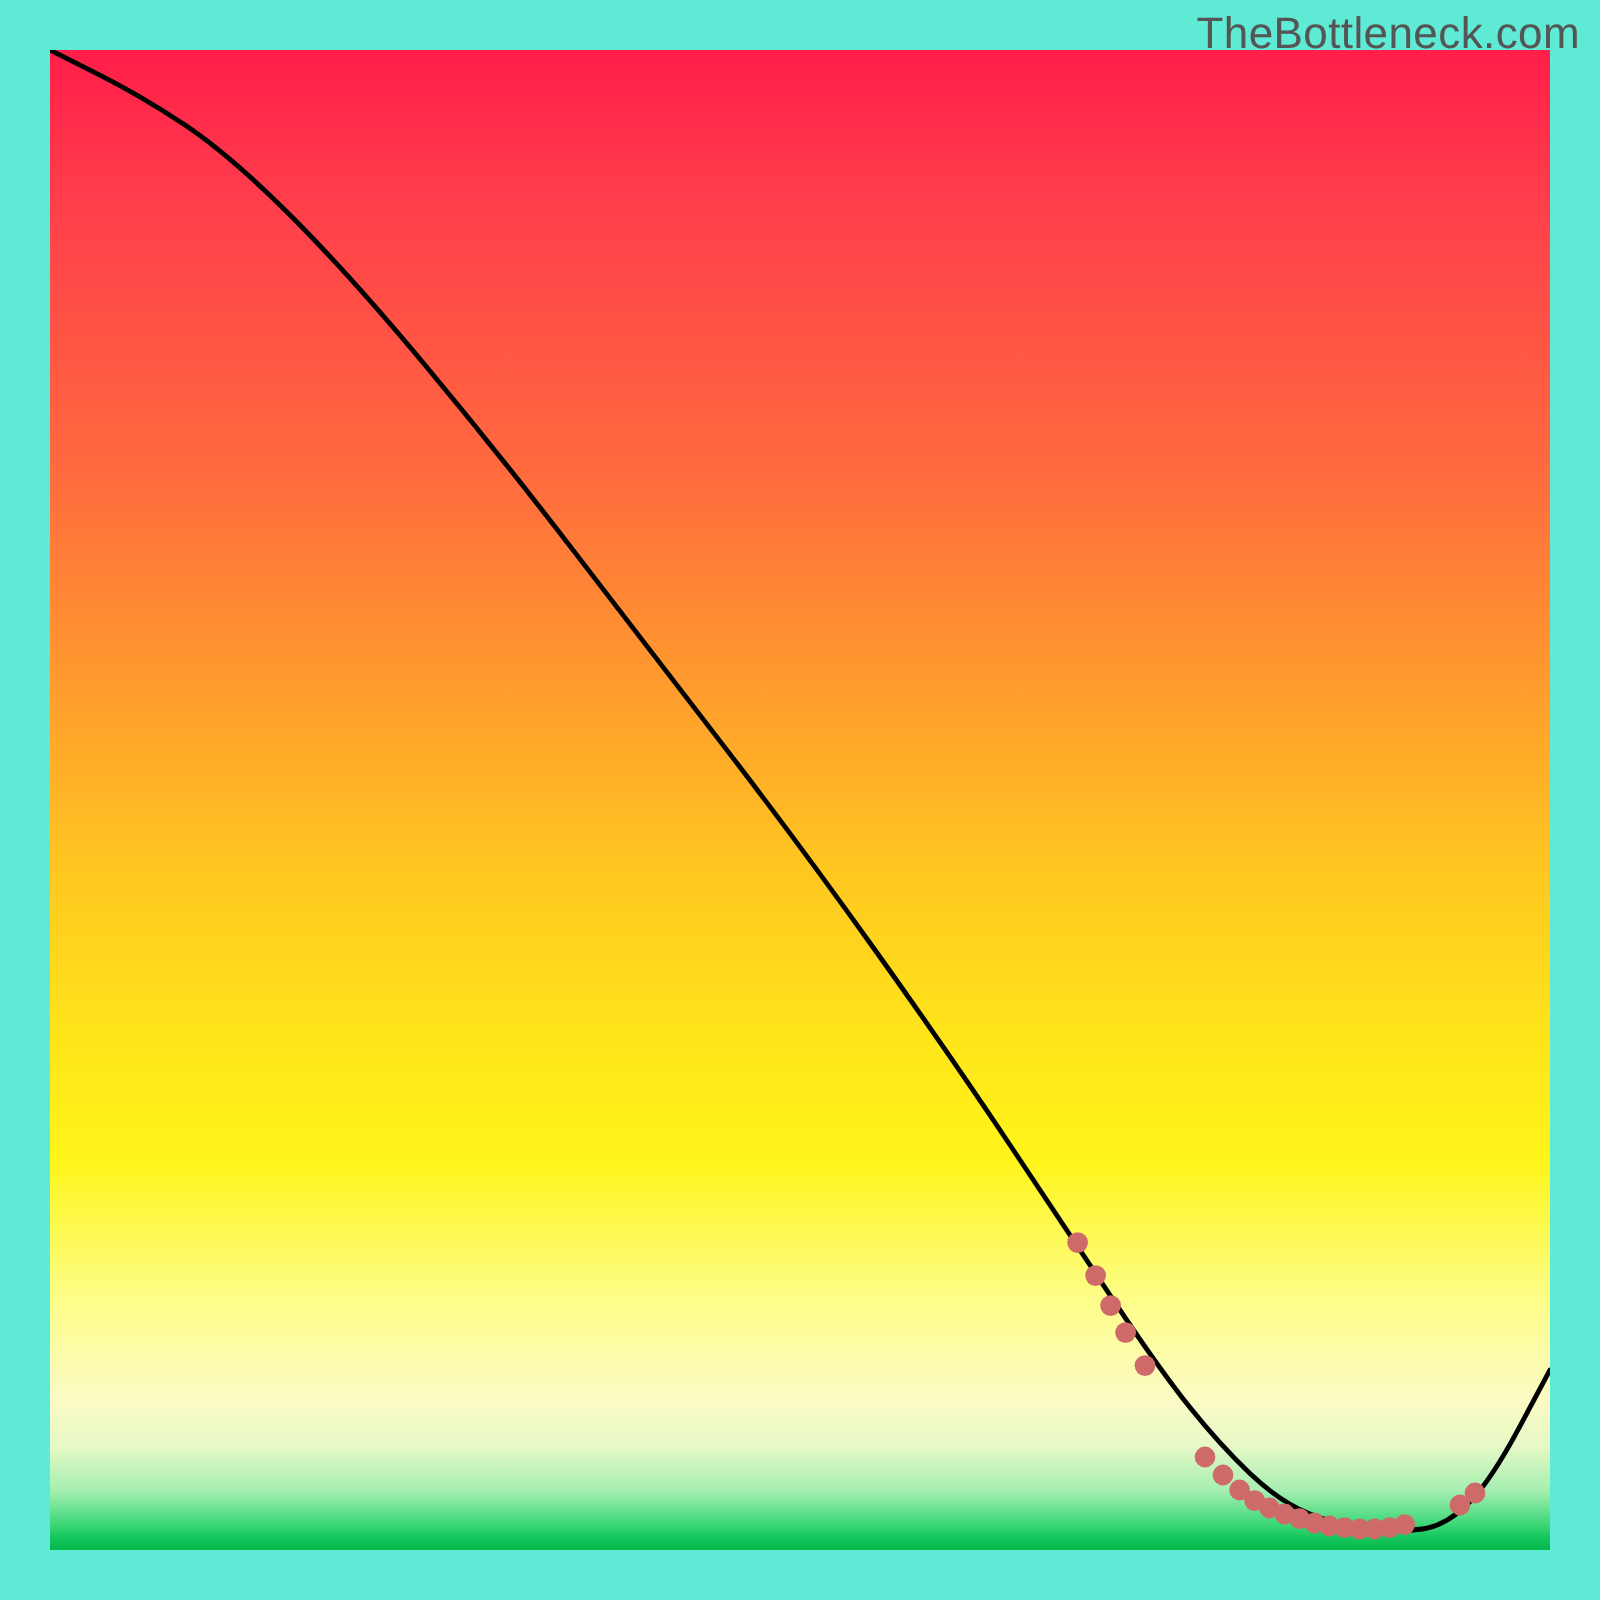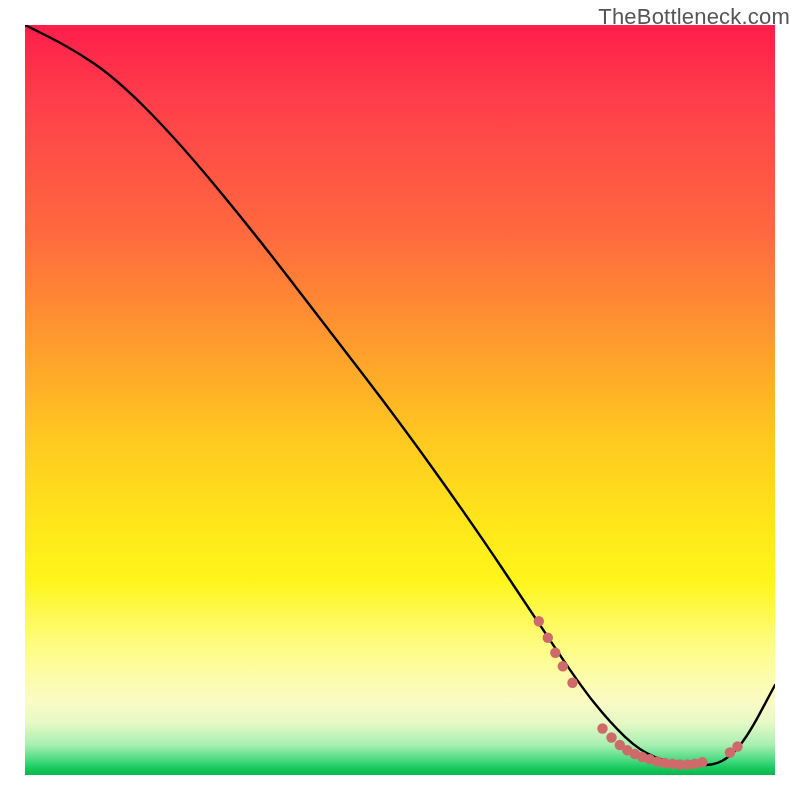--- a/index.html
+++ b/index.html
@@ -8,21 +8,21 @@
     width: 800px;
     height: 800px;
     background: #000;
     overflow: hidden;
     font-family: Arial, Helvetica, sans-serif;
   }
   .frame {
     position: relative;
     width: 800px;
     height: 800px;
-    background: #ffffff;
+    background: #5eead4;
   }
   .watermark {
     position: absolute;
     top: 4px;
     right: 10px;
     color: #555;
     font-size: 22px;
     font-weight: 500;
     letter-spacing: 0.2px;
     z-index: 5;

